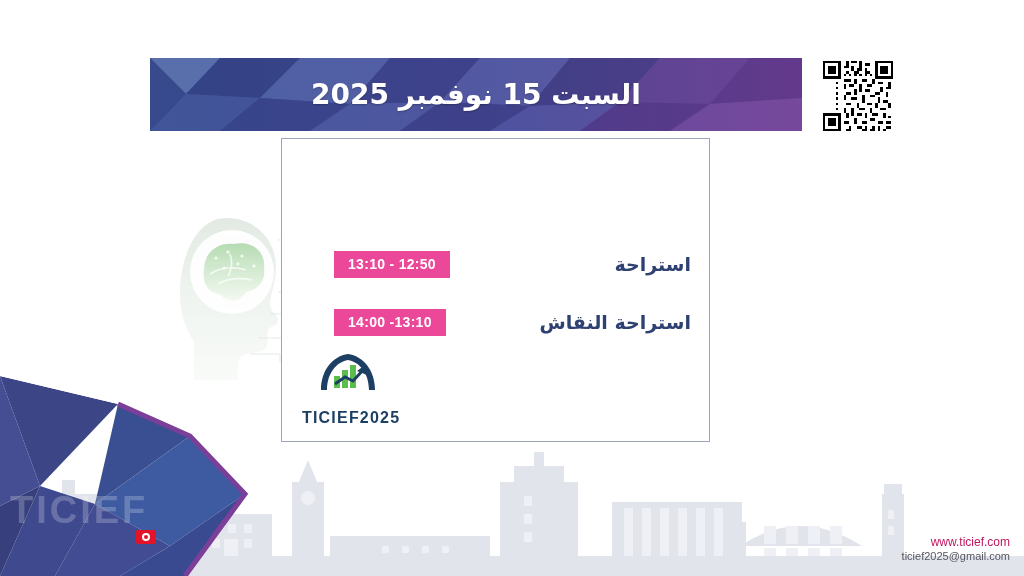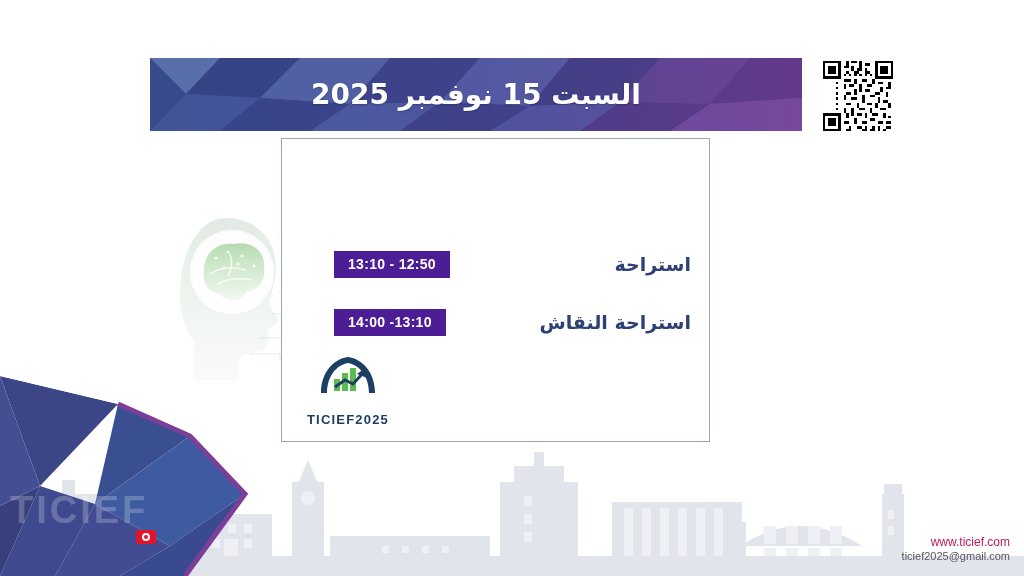--- a/index.html
+++ b/index.html
@@ -160,21 +160,21 @@
     box-sizing: border-box;
   }
   .row-label {
     color: #2f4172;
     font-size: 19px;
     font-weight: bold;
     direction: rtl;
     white-space: nowrap;
   }
   .row-time {
-    background: #4c1d95;
+    background: #ec4899;
     color: #ffffff;
     font-size: 14px;
     font-weight: bold;
     padding: 5px 14px 6px 14px;
     letter-spacing: 0.3px;
     direction: ltr;
     white-space: nowrap;
     font-family: "Liberation Sans", sans-serif;
   }
 
@@ -183,21 +183,21 @@
     position: absolute;
     left: 20px;
     bottom: 14px;
     width: 92px;
     z-index: 5;
     text-align: center;
   }
   .event-logo svg { display: block; margin: 0 auto; }
   .event-logo-text {
     margin-top: 15px;
-    font-size: 13px;
+    font-size: 16px;
     font-weight: bold;
     letter-spacing: 1.2px;
     color: #1d3f63;
     font-family: "Liberation Sans", sans-serif;
   }
 
   
   .contact {
     position: absolute;
     right: 14px;

